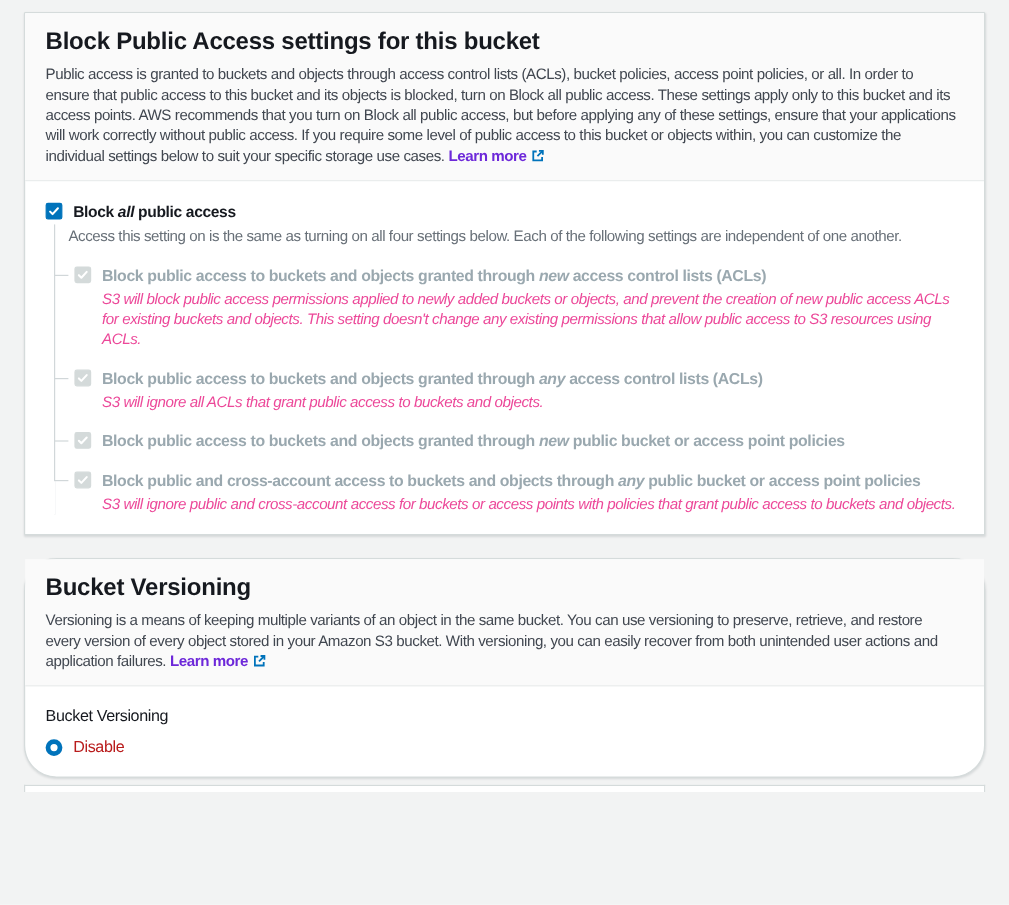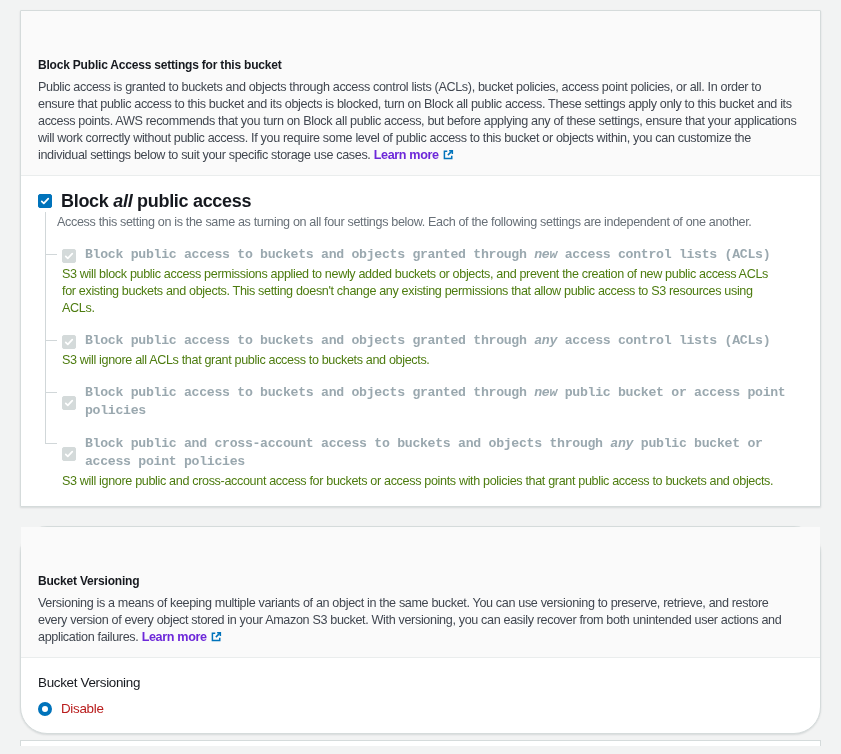--- a/index.html
+++ b/index.html
@@ -16,26 +16,25 @@
     box-shadow: 0 1px 2px rgba(0,28,36,.12);
     border-radius: 1px;
   }
   .card + .card { margin-top: 19px; border-radius: 27px; }
   .card-header {
     background: #fafafa;
     border-bottom: 1px solid #eaeded;
     padding: 13px 20px 11px 17px;
   }
   .card-title {
-    font-size: 12px;
+    font-size: 20px;
     font-weight: 700;
     letter-spacing: -0.2px;
     color: #16191f;
     margin-bottom: 7px;
-    margin-top: 34px;
   }
   .desc {
     font-size: 12.6px;
     line-height: 17px;
     letter-spacing: -0.35px;
     color: #414750;
   }
   .link {
     color: #6d28d9;
     font-weight: 700;
@@ -58,21 +57,21 @@
     background: #fff;
     border: 1px solid #687078;
     margin-top: 1px;
   }
   .cb svg { display: none; }
   .cb.checked { background: #0073bb; border-color: #0073bb; }
   .cb.checked svg { display: block; }
   .cb.disabled { background: #d4dada; border-color: #d4dada; cursor: default; }
 
   .master-row { display: flex; gap: 9px; align-items: flex-start; }
-  .master-label { font-size: 18px; font-weight: 700; letter-spacing: -0.3px; line-height: 17px; }
+  .master-label { font-size: 13px; font-weight: 700; letter-spacing: -0.3px; line-height: 17px; }
   .master-label i { font-weight: 700; }
 
   .tree { position: relative; margin-left: 7px; }
   .tree-line {
     position: absolute; left: 0; top: 2px; bottom: 0;
     width: 1px; background: #d1d7d9;
   }
   .tree-desc {
     padding-left: 12px;
     padding-top: 4px;
@@ -82,30 +81,31 @@
   .tree-item { position: relative; padding-left: 17px; padding-top: 15px; }
   .tree-item .stub {
     position: absolute; left: 0; top: 23px;
     width: 12px; height: 1px; background: #d1d7d9;
   }
   .tree-item .line-cover {
     display: none;
     position: absolute; left: 0; top: 24px; bottom: 0; width: 1px; background: #fff;
   }
   .tree-item:last-child .line-cover { display: block; }
-  .sub-row { display: flex; gap: 9px; align-items: center; font-family: Liberation Mono, monospace; }
+  .sub-row { display: flex; gap: 9px; align-items: flex-start; }
   .sub-title {
     font-size: 13.2px; font-weight: 700; letter-spacing: -0.3px;
     line-height: 18px; color: #9aa8af;
   }
   .sub-desc {
-    margin-top: 2px;
+    margin-left: 23px; margin-top: 2px;
     font-size: 12.6px; line-height: 17px; letter-spacing: -0.35px;
-    color: #4d7c0f;
+    color: #ec4899;
     max-width: 720px;
+    font-style: italic;
   }
 
   
   .field-label { font-size: 13.4px; letter-spacing: -0.3px; color: #16191f; margin-bottom: 10px; }
   .radio-row { display: flex; gap: 9px; align-items: center; margin-top: 8px; cursor: pointer; }
   .radio {
     width: 14px; height: 14px; border-radius: 50%;
     border: 1px solid #879596; background: #fff; flex: 0 0 14px;
   }
   .radio.selected { border: 4.5px solid #0073bb; }

